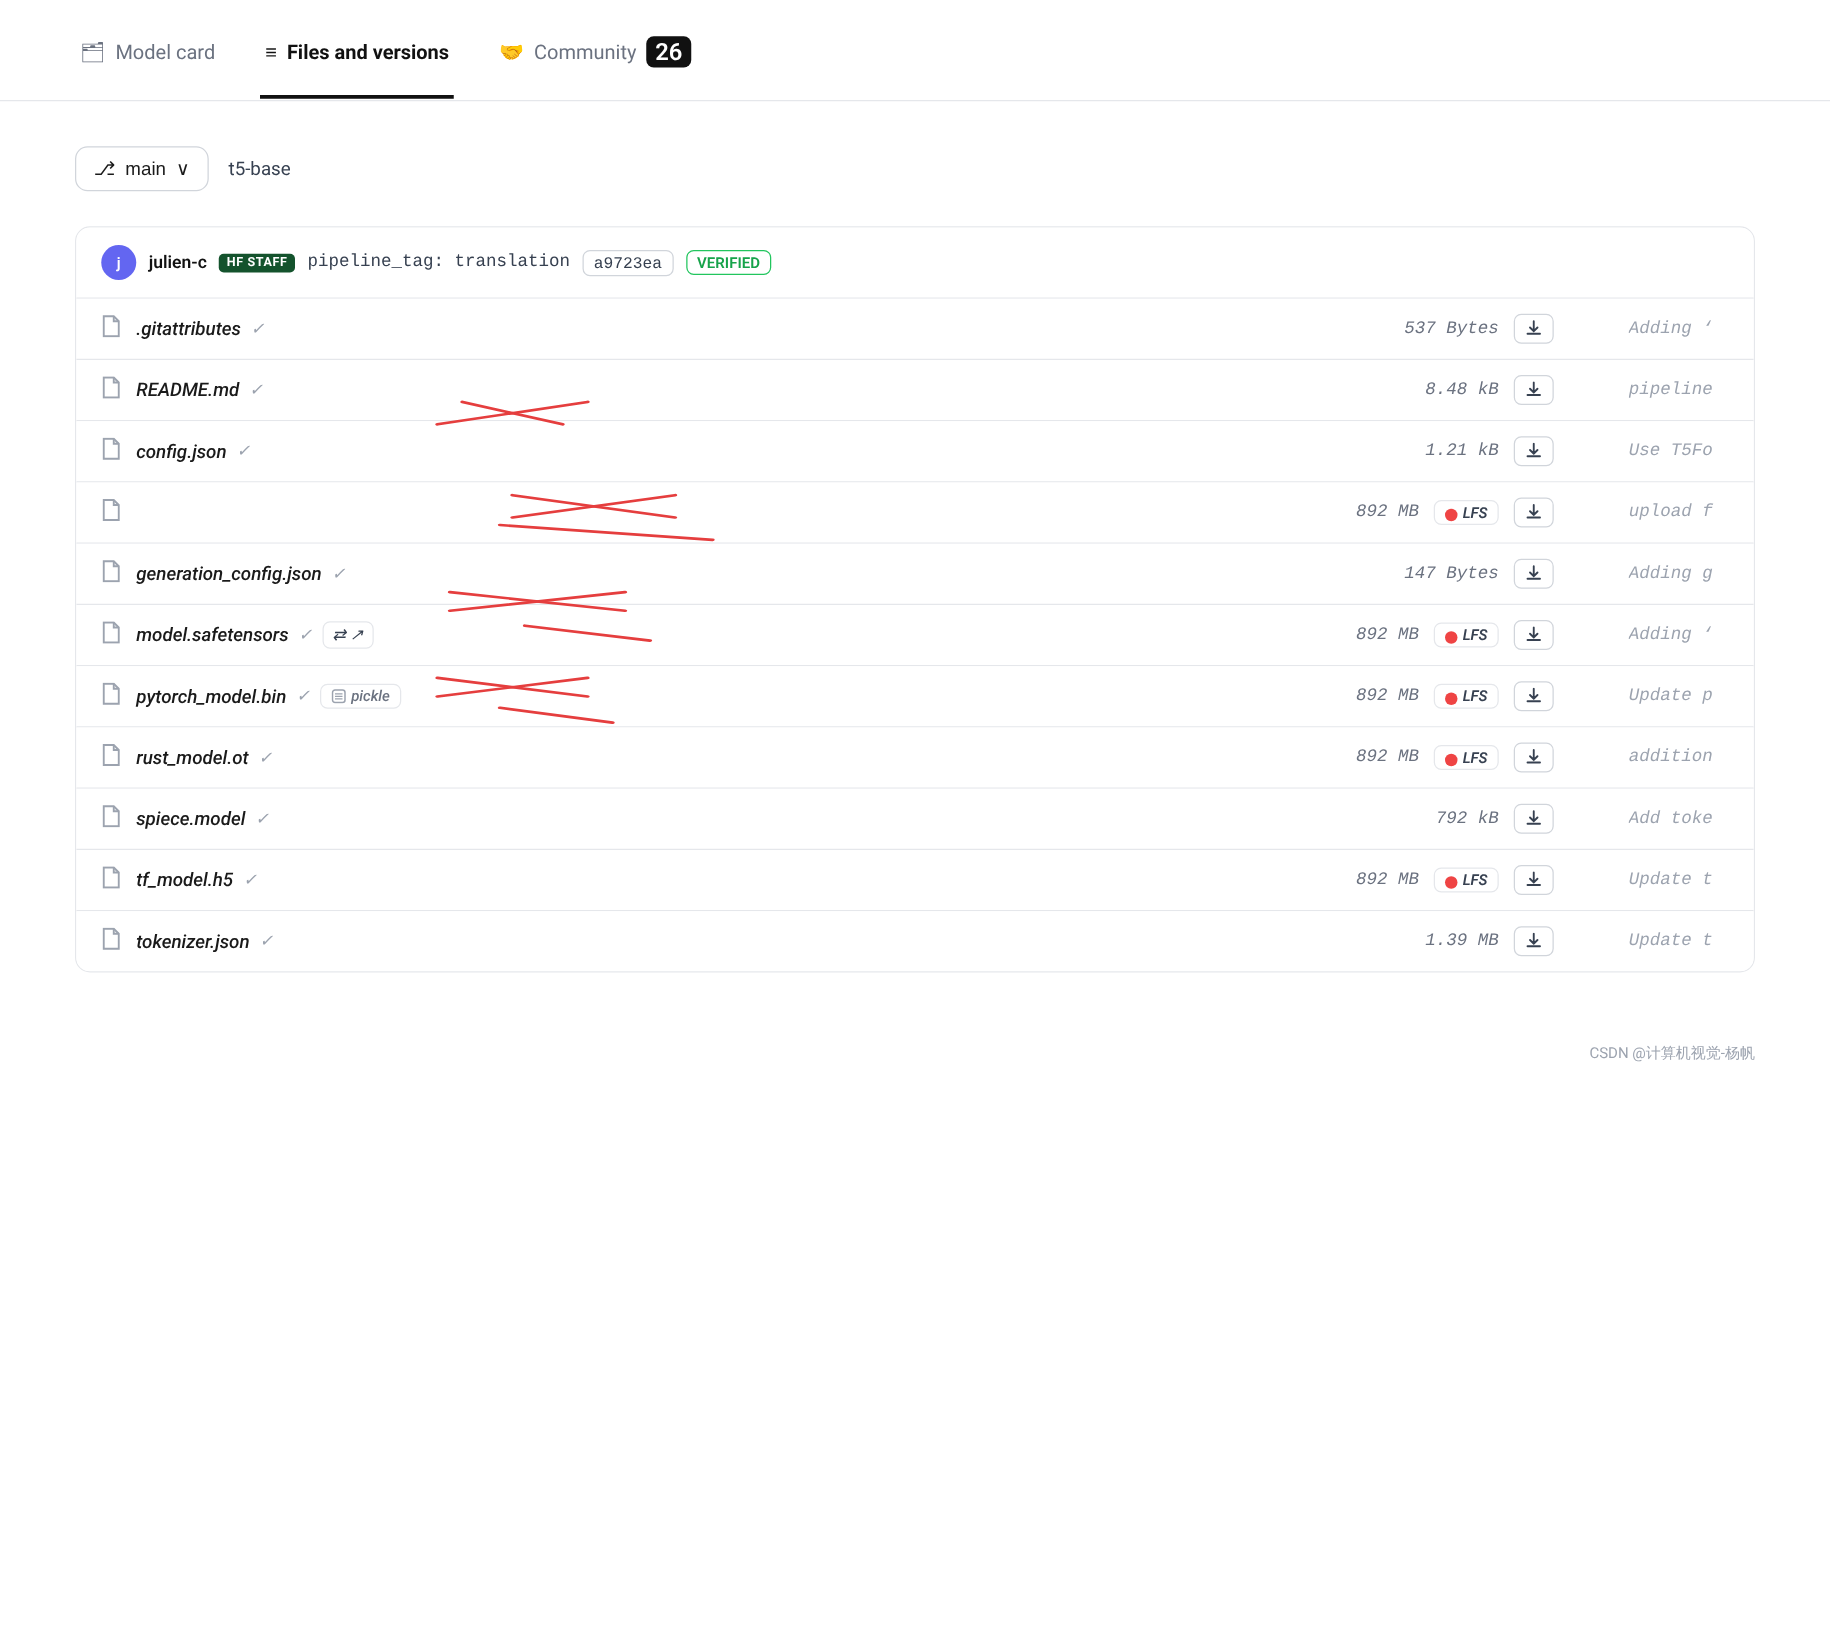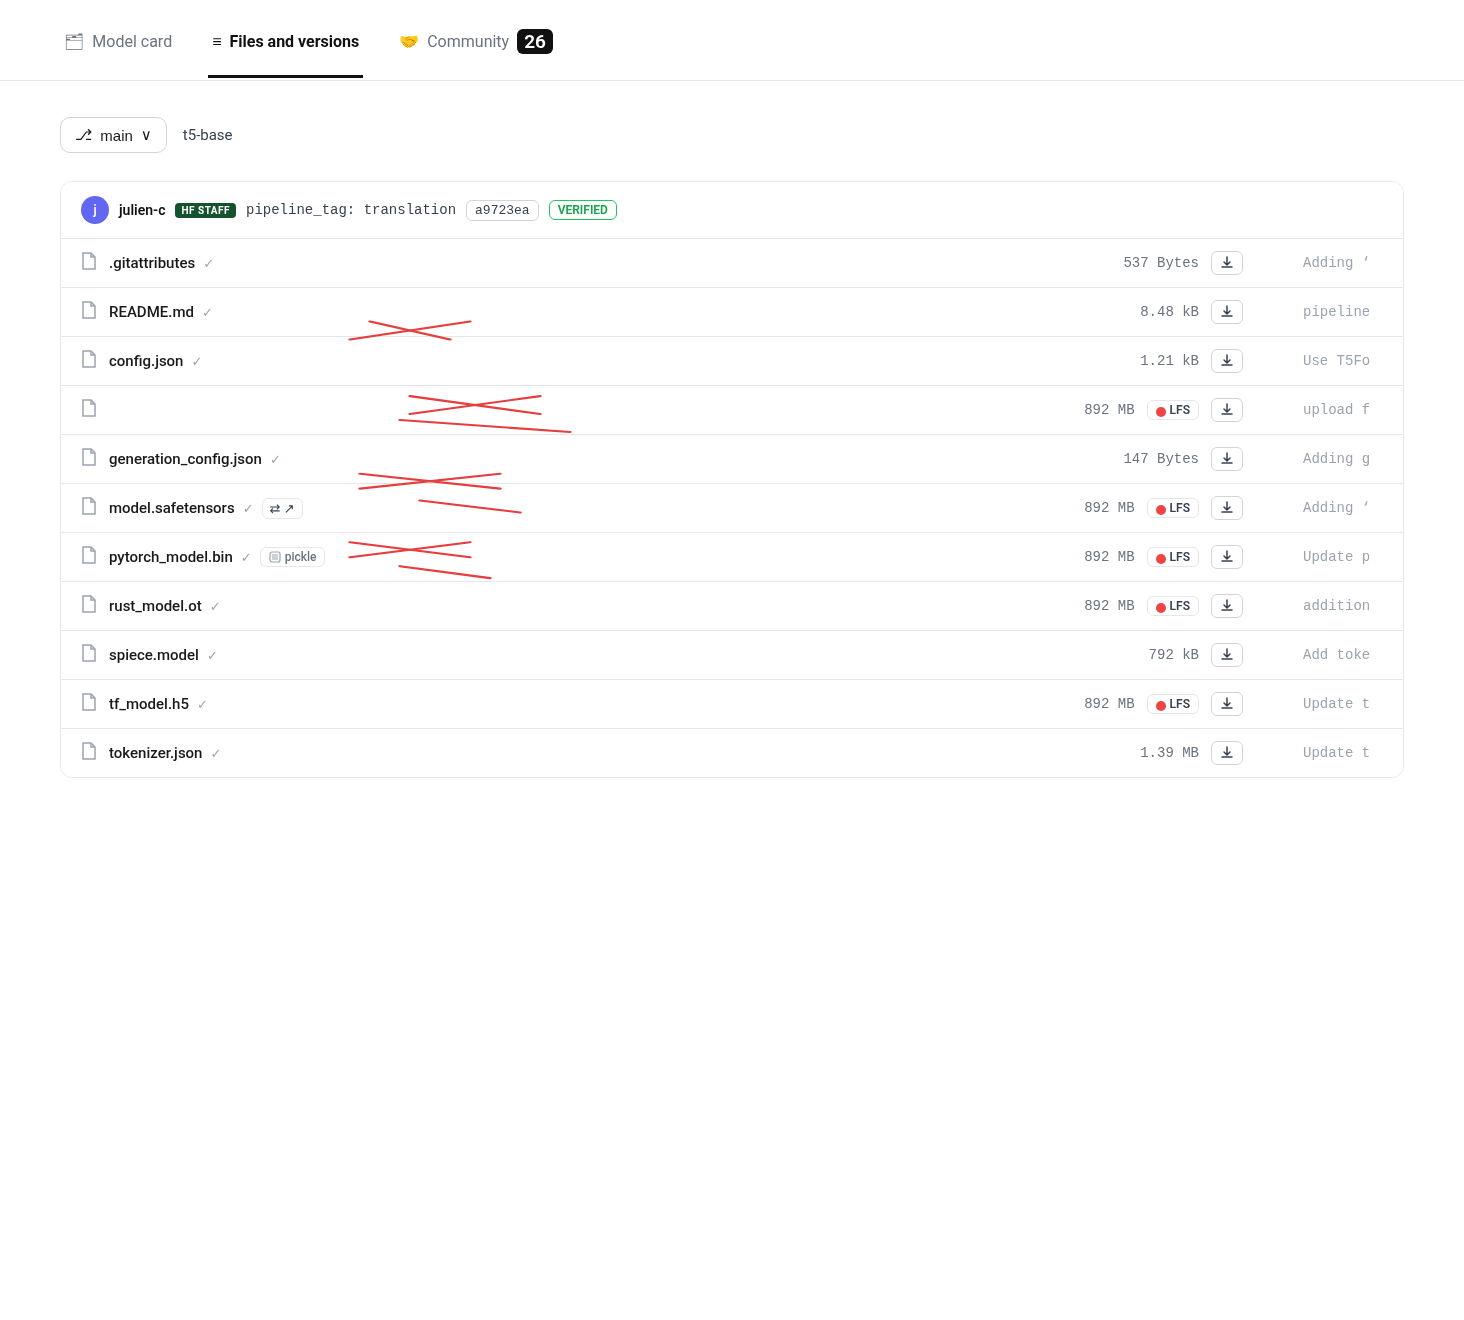--- a/index.html
+++ b/index.html
@@ -161,20 +161,21 @@
     }
 
     
     .file-row {
       display: flex;
       align-items: center;
       padding: 12px 20px;
       border-bottom: 1px solid #e5e7eb;
       gap: 12px;
       background: #fff;
+      font-style: italic;
     }
 
     .file-row:last-child { border-bottom: none; }
 
     .file-icon {
       color: #9ca3af;
       font-size: 16px;
       flex-shrink: 0;
     }
 
@@ -570,14 +571,17 @@
 
           <line x1="290" y1="530" x2="410" y2="505"></line>
           <line x1="290" y1="505" x2="410" y2="530"></line>
           <line x1="340" y1="545" x2="430" y2="565"></line>
         </g>
       </svg>
     </div>
 
   </div>
 
+  <div class="watermark">
+    <span>CSDN @计算机视觉-杨帆</span>
+  </div>
 
 </div>
 
 </body></html>

